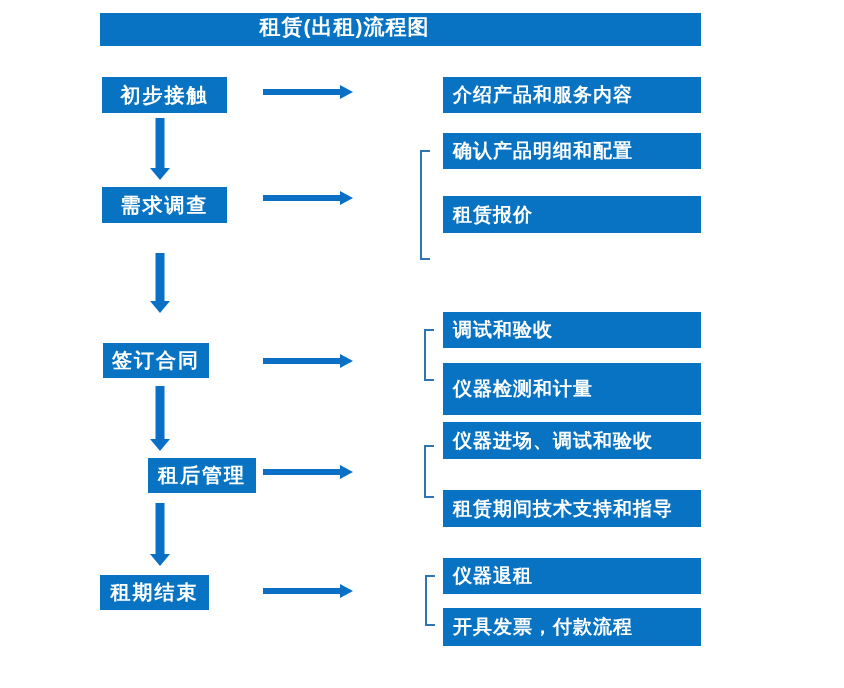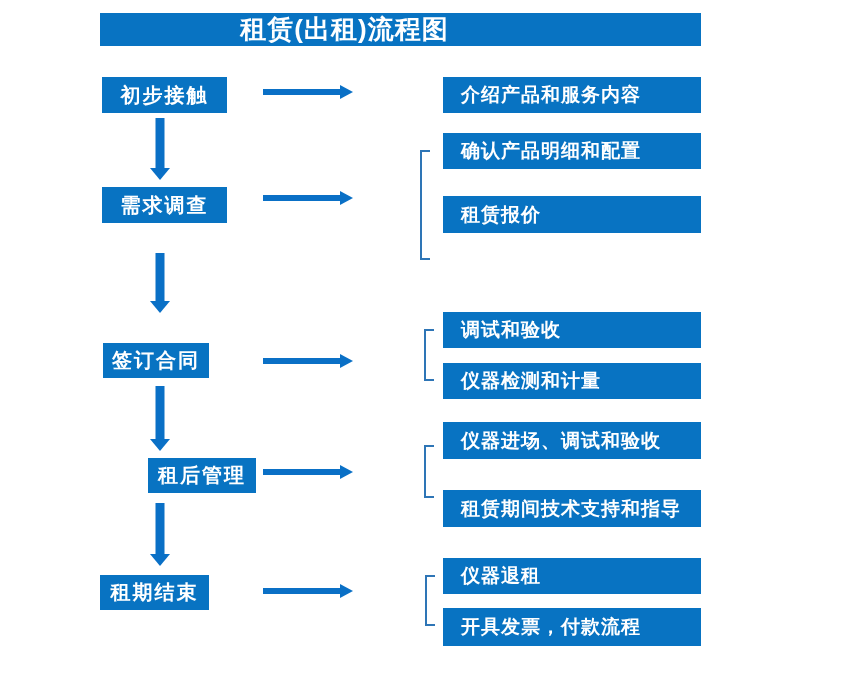--- a/index.html
+++ b/index.html
@@ -15,26 +15,25 @@
     background: #ffffff;
     overflow: hidden;
   }
   .title-bar {
     position: absolute;
     left: 100px; top: 13px;
     width: 601px; height: 33px;
     background: var(--box, #0873C2);
     color: var(--text_on_box, #ffffff);
     display: flex;
-    align-items: center;
     justify-content: center;
     padding-right: 112px;
     box-sizing: border-box;
     font-weight: bold;
-    font-size: 26px;
+    font-size: 21px;
     letter-spacing: 1px;
   }
   .step-box {
     position: absolute;
     background: var(--box, #0873C2);
     color: var(--text_on_box, #ffffff);
     display: flex;
     align-items: center;
     justify-content: center;
     font-weight: bold;
@@ -43,21 +42,21 @@
   }
   .detail-box {
     position: absolute;
     left: 443px;
     width: 258px;
     background: var(--box, #0873C2);
     color: var(--text_on_box, #ffffff);
     display: flex;
     align-items: center;
     justify-content: flex-start;
-    padding-left: 18px;
+    padding-left: 10px;
     box-sizing: border-box;
     font-weight: bold;
     font-size: 19px;
     letter-spacing: 1px;
     white-space: nowrap;
   }
   .v-arrow {
     position: absolute;
     left: 150px;
     width: 20px;
@@ -143,21 +142,21 @@
   </div>
   <div class="detail-box" style="top:133px; height:36px;">
     <span>确认产品明细和配置</span>
   </div>
   <div class="detail-box" style="top:196px; height:37px;">
     <span>租赁报价</span>
   </div>
   <div class="detail-box" style="top:312px; height:36px;">
     <span>调试和验收</span>
   </div>
-  <div class="detail-box" style="top:363px; height:36px;">
+  <div class="detail-box" style="top:363px; height:52px;">
     <span>仪器检测和计量</span>
   </div>
   <div class="detail-box" style="top:422px; height:37px;">
     <span>仪器进场、调试和验收</span>
   </div>
   <div class="detail-box" style="top:490px; height:37px;">
     <span>租赁期间技术支持和指导</span>
   </div>
   <div class="detail-box" style="top:558px; height:36px;">
     <span>仪器退租</span>

